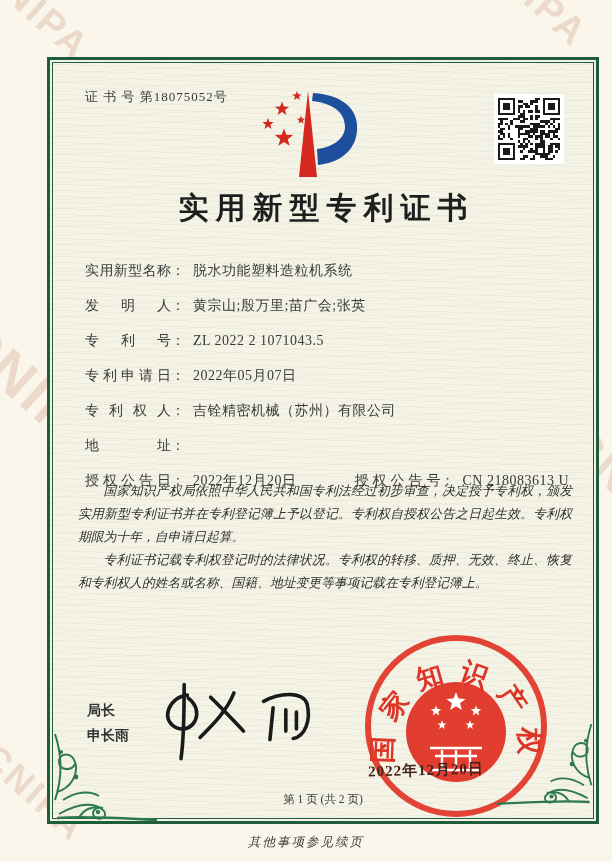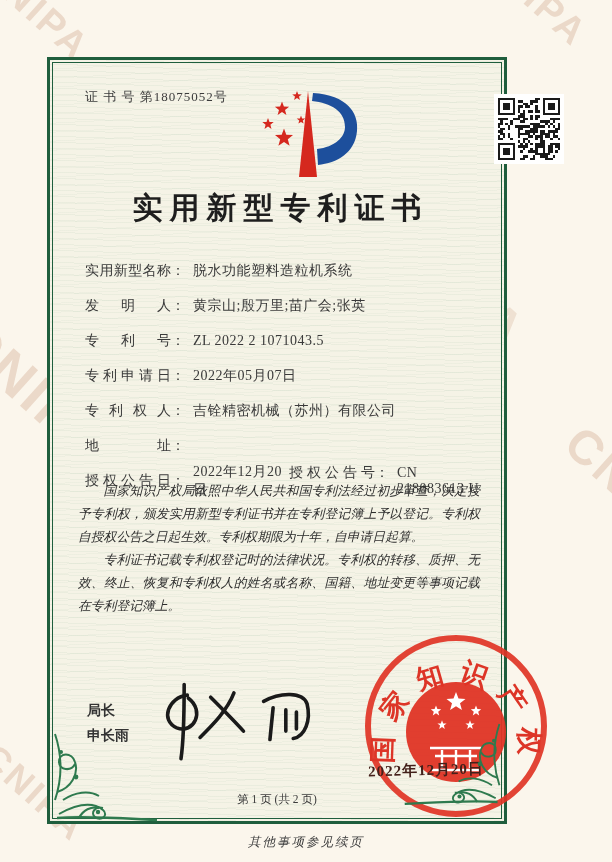--- a/index.html
+++ b/index.html
@@ -12,40 +12,40 @@
       letter-spacing:3px;pointer-events:none;white-space:nowrap;}
   .wm1{left:-30px;top:-12px;font-size:38px;}
   .wm2{left:468px;top:-26px;font-size:38px;}
   .wm3{left:150px;top:96px;font-size:40px;color:rgba(198,150,120,0.20);}
   .wm4{left:362px;top:248px;font-size:54px;color:rgba(198,150,120,0.22);}
   .wm5{left:-58px;top:360px;font-size:56px;}
   .wm6{left:552px;top:462px;font-size:48px;}
   .wm7{left:272px;top:688px;font-size:46px;color:rgba(198,150,120,0.16);}
   .wm8{left:-28px;top:772px;font-size:36px;}
   
-  .cert{position:absolute;left:47px;top:57px;width:460px;height:767px;box-sizing:border-box;
+  .cert{position:absolute;left:47px;top:57px;width:552px;height:767px;box-sizing:border-box;
         border:3px solid #1f5e3d;
         background-color:#f5f3e6;
         background-image:
           repeating-linear-gradient(2deg, rgba(140,180,150,0.10) 0 1px, transparent 1px 6px),
           repeating-linear-gradient(-3deg, rgba(140,180,150,0.07) 0 1px, transparent 1px 9px);}
   .cert::before{content:'';position:absolute;inset:2px;border:1px solid #1f5e3d;pointer-events:none;}
   .cert-number{position:absolute;left:35px;top:28px;font-size:13px;letter-spacing:1px;color:#3c3c3c;}
   .logo{position:absolute;left:205px;top:25px;width:110px;height:100px;}
   .qr-box{position:absolute;left:444px;top:34px;width:70px;height:70px;background:#fff;
           display:flex;align-items:center;justify-content:center;}
   .title{position:absolute;left:0;top:128px;width:100%;text-align:center;font-size:30px;
          font-weight:700;letter-spacing:7px;text-indent:7px;color:#1e1e1e;}
   .fields{position:absolute;left:35px;top:200px;right:16px;font-size:14px;color:#3a3a3a;}
   .frow{height:21px;margin-bottom:14px;display:flex;align-items:center;}
   .flabel{display:inline-block;width:86px;text-align:justify;text-align-last:justify;
           font-weight:500;flex:none;}
   .fcolon{margin-right:8px;flex:none;}
   .fvalue{letter-spacing:0.5px;}
-  .grant2{display:flex;align-items:baseline;}
+  .grant2{margin-left:58px;display:flex;align-items:baseline;}
   .body-text{position:absolute;left:28px;top:420px;right:24px;font-size:12.8px;line-height:1.8;
              font-style:italic;color:#2e2e2e;text-align:justify;}
   .body-text p{margin:0;text-indent:2em;}
   .signer{position:absolute;left:37px;top:638px;font-family:"Liberation Sans","DejaVu Sans",sans-serif;
           font-size:14px;font-weight:600;color:#333;line-height:25px;}
   .signature{position:absolute;left:95px;top:618px;width:180px;height:85px;}
   .seal{position:absolute;left:310px;top:570px;width:192px;height:192px;}
   .seal-date{position:absolute;left:318px;top:700px;width:190px;font-size:15px;font-weight:700;
              color:#43201a;letter-spacing:1px;transform:rotate(-1.5deg);}
   .page-info{position:absolute;left:0;bottom:14px;width:100%;text-align:center;font-size:11.5px;color:#3c3c3c;}

